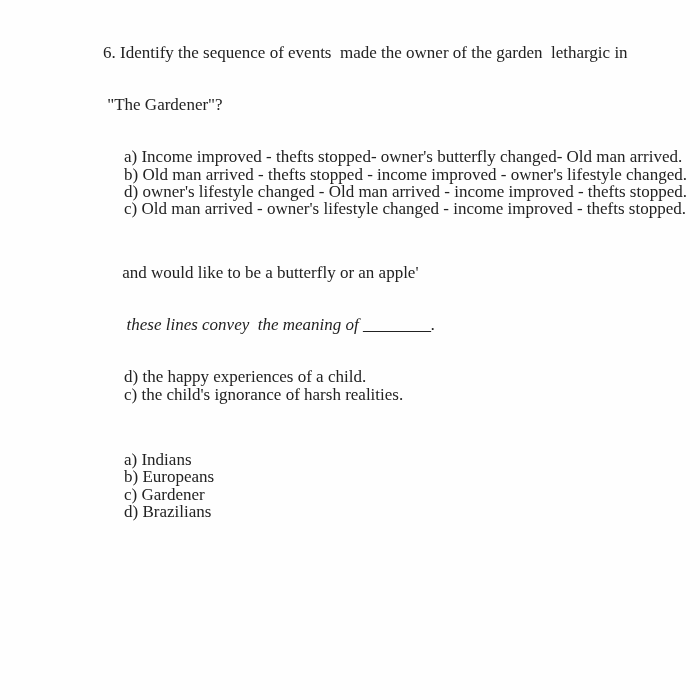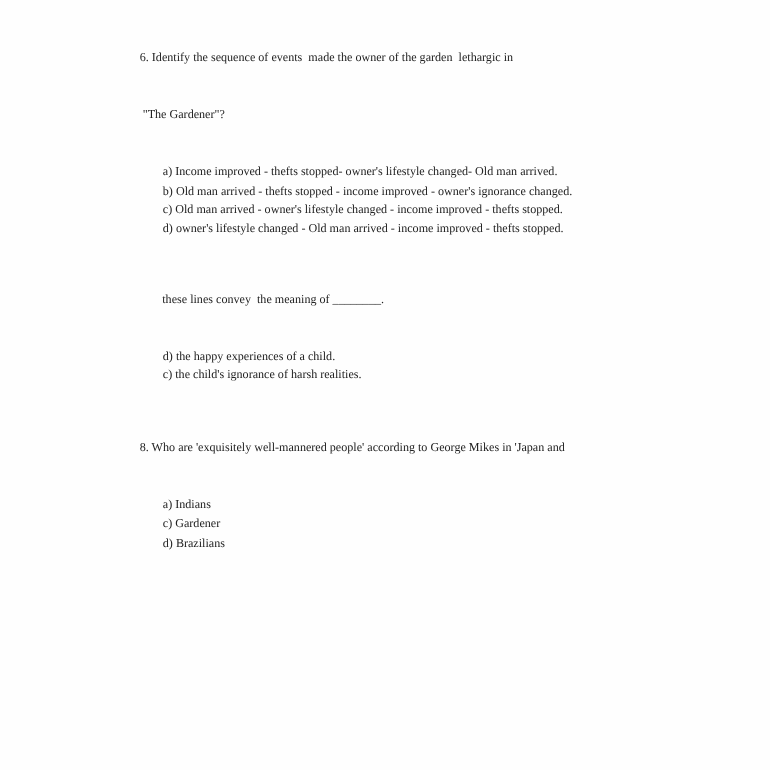--- a/index.html
+++ b/index.html
@@ -24,24 +24,23 @@
   }
   .sheet {
     position: absolute;
     left: 0;
     top: 0;
     width: 700px;
   }
 
   
   .q-block {
-    font-size: 11px;
+    font-size: 17px;
     line-height: 17.4px;
     color: #222222;
-    padding-left: 24px;
   }
   .q-stem {
     margin: 0;
     padding: 0;
     white-space: pre-wrap;
   }
   .q-stem-line {
     display: block;
     white-space: pre;
   }
@@ -53,57 +52,59 @@
 
   
   .ind-num   { padding-left: 103px; }
   .ind-cont8 { padding-left: 117px; }
   .ind-cont7 { padding-left: 118px; }
   .ind-opt   { padding-left: 124px; }
 
   .gap-6  { height: 11px; }
   .gap-7  { height: 13px; }
   .blank {
+    text-decoration: underline;
     text-decoration-color: #2a2a2a;
     white-space: pre;
   }
-  .nb { white-space: pre; }
+  .nb { white-space: pre; font-style: italic; }
 </style>
 </head>
 <body>
 
 <div class="page">
   <div class="sheet">
 
     <div class="q-block" style="padding-top:9px;">
       <div class="q-stem">
         <span class="q-stem-line ind-num">6. Identify the sequence of events  made the owner of the garden  lethargic in</span>
         <span class="q-stem-line ind-num"> "The Gardener"?</span>
       </div>
-      <span class="opt ind-opt">a) Income improved - thefts stopped- owner's lifestyle changed- Old man arrived.</span>
-      <span class="opt ind-opt">b) Old man arrived - thefts stopped - income improved - owner's ignorance changed.</span>
+      <span class="opt ind-opt">a) Income improved - thefts stopped- owner's butterfly changed- Old man arrived.</span>
+      <span class="opt ind-opt">b) Old man arrived - thefts stopped - income improved - owner's lifestyle changed.</span>
+      <span class="opt ind-opt">d) owner's lifestyle changed - Old man arrived - income improved - thefts stopped.</span>
       <span class="opt ind-opt">c) Old man arrived - owner's lifestyle changed - income improved - thefts stopped.</span>
-      <span class="opt ind-opt">d) owner's lifestyle changed - Old man arrived - income improved - thefts stopped.</span>
     </div>
 
     <div class="gap-6"></div>
 
     <div class="q-block">
       <div class="q-stem">
+        <span class="q-stem-line ind-cont7"> and would like to be a butterfly or an apple'</span>
         <span class="q-stem-line ind-cont7"><span class="nb">  these lines convey  the meaning of </span><span class="blank">________</span><span class="nb">.</span></span>
       </div>
       <span class="opt ind-opt">d) the happy experiences of a child.</span>
       <span class="opt ind-opt">c) the child's ignorance of harsh realities.</span>
     </div>
 
     <div class="gap-7"></div>
 
     <div class="q-block">
       <div class="q-stem">
-        <span class="q-stem-line ind-num">8. Who are 'exquisitely well-mannered people' according to George Mikes in 'Japan and</span>
       </div>
       <span class="opt ind-opt">a) Indians</span>
+      <span class="opt ind-opt">b) Europeans</span>
       <span class="opt ind-opt">c) Gardener</span>
       <span class="opt ind-opt">d) Brazilians</span>
     </div>
 
   </div>
 </div>
 
 </body></html>

